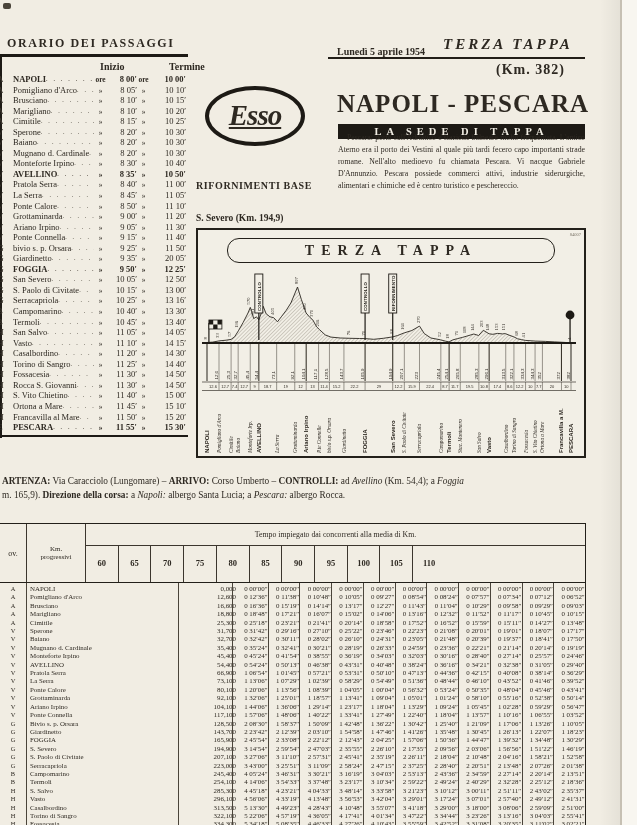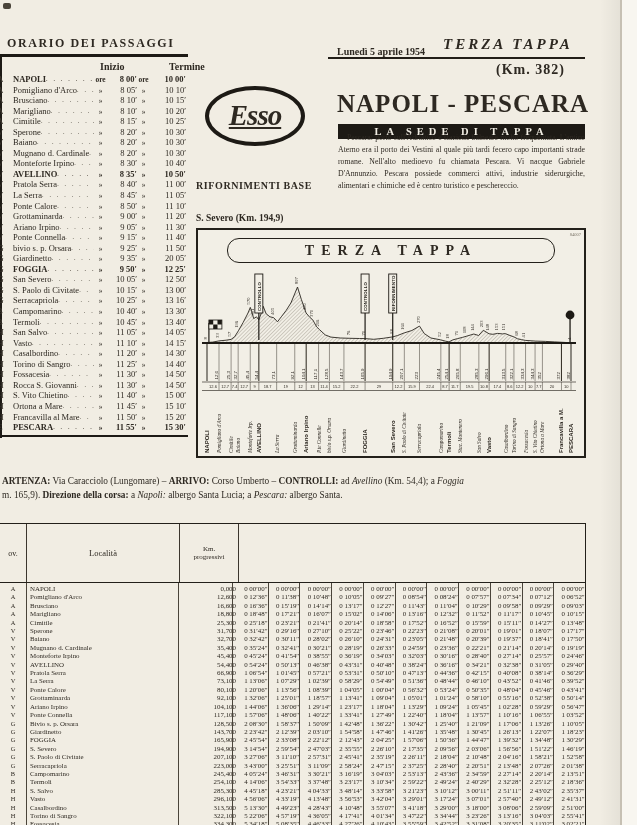--- a/index.html
+++ b/index.html
@@ -610,30 +610,45 @@
       <text transform="translate(329.5476439790576,190) rotate(-90)" font-size="5.2" fill="#2e2922" font-family="&quot;Liberation Serif&quot;,serif" font-style="italic" font-weight="normal">Fossacesia</text>
       <text transform="translate(339.07643979057593,190) rotate(-90)" font-size="5.2" fill="#2e2922" font-family="&quot;Liberation Serif&quot;,serif" font-style="italic" font-weight="normal">S. Vito Chietino</text>
       <text transform="translate(346.413612565445,190) rotate(-90)" font-size="5.2" fill="#2e2922" font-family="&quot;Liberation Serif&quot;,serif" font-style="italic" font-weight="normal">Ortona a Mare</text>
       <text transform="translate(365.4712041884817,190) rotate(-90)" font-size="6" fill="#2e2922" font-family="&quot;Liberation Sans&quot;,sans-serif" font-style="normal" font-weight="bold">Francavilla a M.</text>
       <text transform="translate(375,190) rotate(-90)" font-size="6" fill="#2e2922" font-family="&quot;Liberation Sans&quot;,sans-serif" font-style="normal" font-weight="bold">PESCARA</text>
     </svg>
 </div>
 
 <div class="abs" id="partenza">
   <div id="pz1"><span class="b">ARTENZA: </span><span>Via Caracciolo (Lungomare) – </span><span class="b">ARRIVO: </span><span>Corso Umberto – </span><span class="b">CONTROLLI: </span><span>ad </span><span class="i">Avellino</span><span> (Km. 54,4); a </span><span class="i">Foggia</span></div>
-  <div id="pz2"><span>m. 165,9). </span><span class="b">Direzione della corsa: </span><span>a </span><span class="i">Napoli:</span><span> albergo Santa Lucia; a </span><span class="i">Pescara:</span><span> albergo Santa.</span></div>
+  <div id="pz2"><span>m. 165,9). </span><span class="b">Direzione della corsa: </span><span>a </span><span class="i">Napoli:</span><span> albergo Santa Lucia; a </span><span class="i">Pescara:</span><span> albergo Rocca.</span></div>
 </div>
 
 <div class="abs" id="bt">
   <div class="bt-head">
     <div class="hc c-prov">ov.</div>
-    <div class="hc c-loc">Località</div>
     <div class="hc c-km">
       <span>Km.</span>
       <span>progressivi</span>
+    </div>
+    <div class="c-tempo">
+      <div class="tempo-span">Tempo impiegato dai concorrenti alla media di Km.</div>
+      <div class="speeds" id="speeds-row">
+          <div class="sp">60</div>
+          <div class="sp">65</div>
+          <div class="sp">70</div>
+          <div class="sp">75</div>
+          <div class="sp">80</div>
+          <div class="sp">85</div>
+          <div class="sp">90</div>
+          <div class="sp">95</div>
+          <div class="sp">100</div>
+          <div class="sp">105</div>
+          <div class="sp">110</div>
+        </div>
     </div>
   </div>
   <div class="bt-body" id="bt-body">
       <div class="r">
         <span class="rc r-prov">A</span>
         <span class="rc r-loc">NAPOLI</span>
         <span class="rc r-km">0,000</span>
         <span class="rc r-t">0 00′00″</span>
         <span class="rc r-t">0 00′00″</span>
         <span class="rc r-t">0 00′00″</span>

